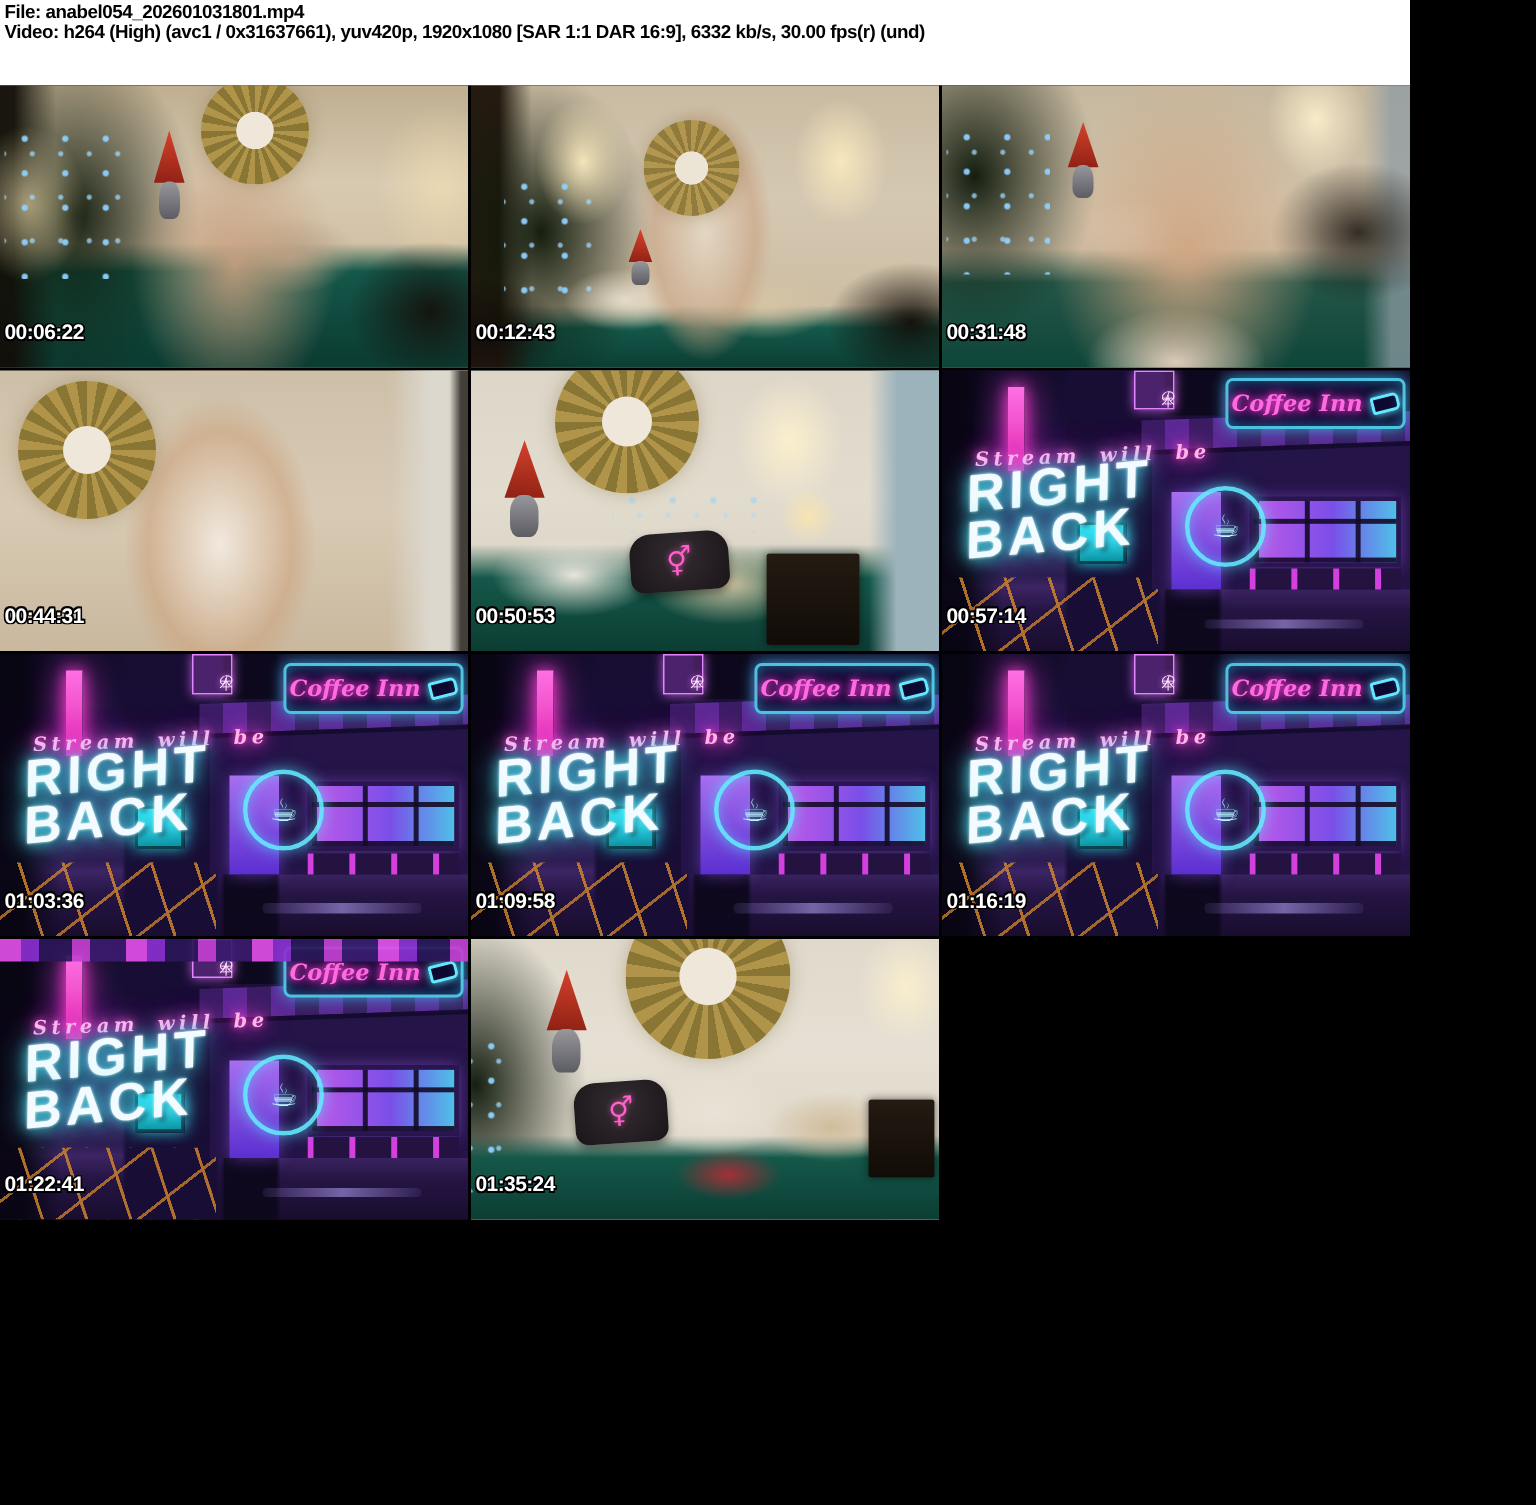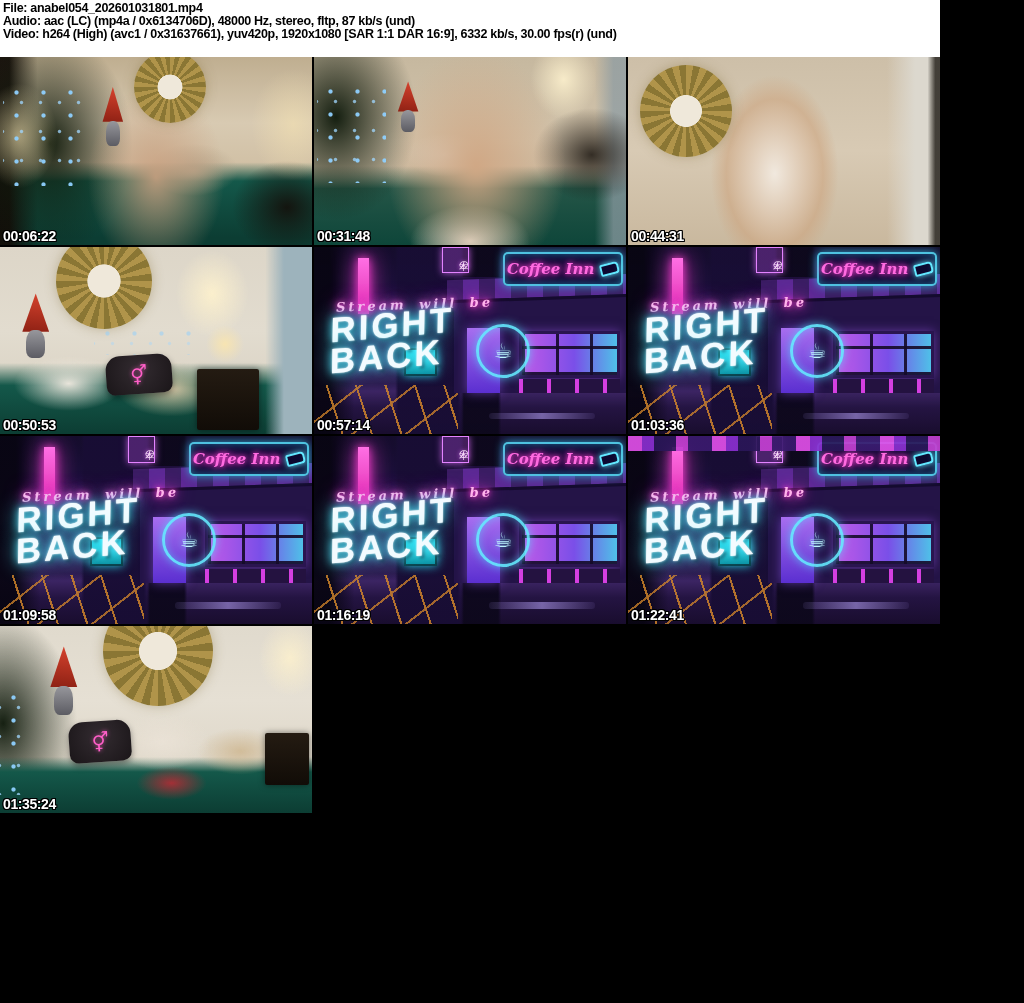--- a/index.html
+++ b/index.html
@@ -8,21 +8,21 @@
   
   .header{height:57px;background:var(--header-bg);color:var(--header-text);
     font-weight:700;font-size:12.5px;line-height:13.2px;letter-spacing:-0.3px;
     padding:2px 0 0 3px;box-sizing:border-box;white-space:nowrap;}
 
   
   .grid{display:grid;grid-template-columns:repeat(3,1fr);grid-template-rows:repeat(5,1fr);
     gap:2px;background:var(--grid-bg);height:946px;}
   .th{position:relative;overflow:hidden;background:#222;}
 
-  .ts{position:absolute;left:3px;bottom:2px;z-index:40;
+  .ts{position:absolute;left:3px;bottom:17px;z-index:40;
     font:700 14px/1 "Liberation Sans",sans-serif;letter-spacing:-0.4px;color:var(--timestamp-text);
     text-shadow:-1px 0 0 #000,1px 0 0 #000,0 -1px 0 #000,0 1px 0 #000,
                 -1px -1px 0 #000,1px 1px 0 #000,-1px 1px 0 #000,1px -1px 0 #000;}
 
   
   .sunburst{position:absolute;border-radius:50%;z-index:3;
     background:radial-gradient(circle,#efe8da 0 24%,rgba(0,0,0,0) 25%),
       repeating-conic-gradient(from 0deg,var(--gold) 0deg 9deg,#8a7634 9deg 18deg);
     box-shadow:0 0 12px rgba(120,100,45,.35);}
   .dots{position:absolute;z-index:4;opacity:.95;
@@ -231,31 +231,36 @@
   .rb-strip{position:absolute;left:0;top:0;width:100%;height:8%;z-index:9;opacity:.92;
     background:repeating-linear-gradient(90deg,#e04fe8 0 14px,#8a2fd0 14px 26px,#2a1658 26px 48px,#c23fd0 48px 60px,#3a1a6e 60px 84px);}
 </style>
 </head>
 <body>
 
 <div class="sheet">
 
   <div class="header">
     <div>File: anabel054_202601031801.mp4</div>
-    <div>Audio: aac (LC) (mp4a / 0x6134706D), 48000 Hz, stereo, fltp, 87 kb/s (und)</div>
     <div>Video: h264 (High) (avc1 / 0x31637661), yuv420p, 1920x1080 [SAR 1:1 DAR 16:9], 6332 kb/s, 30.00 fps(r) (und)</div>
   </div>
 
   <div class="grid">
 
     <div class="th t1">
       <div class="sunburst sb1"></div>
       <div class="dots d1"></div>
       <div class="gnome g1"></div>
       <span class="ts">00:06:22</span>
+    </div>
+    <div class="th t2">
+      <div class="sunburst sb2"></div>
+      <div class="dots d2"></div>
+      <div class="gnome g2"></div>
+      <span class="ts">00:12:43</span>
     </div>
 
     <div class="th t5">
       <div class="dots d5"></div>
       <div class="gnome g5"></div>
       <span class="ts">00:31:48</span>
     </div>
 
     <div class="th t7">
       <div class="sunburst sb7"></div>

